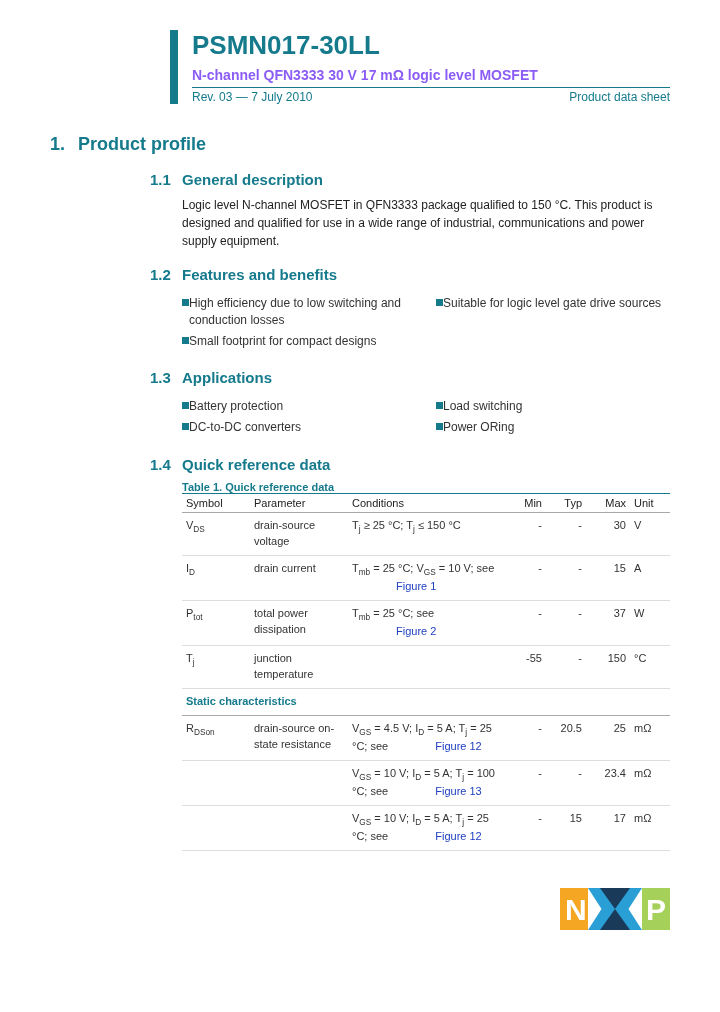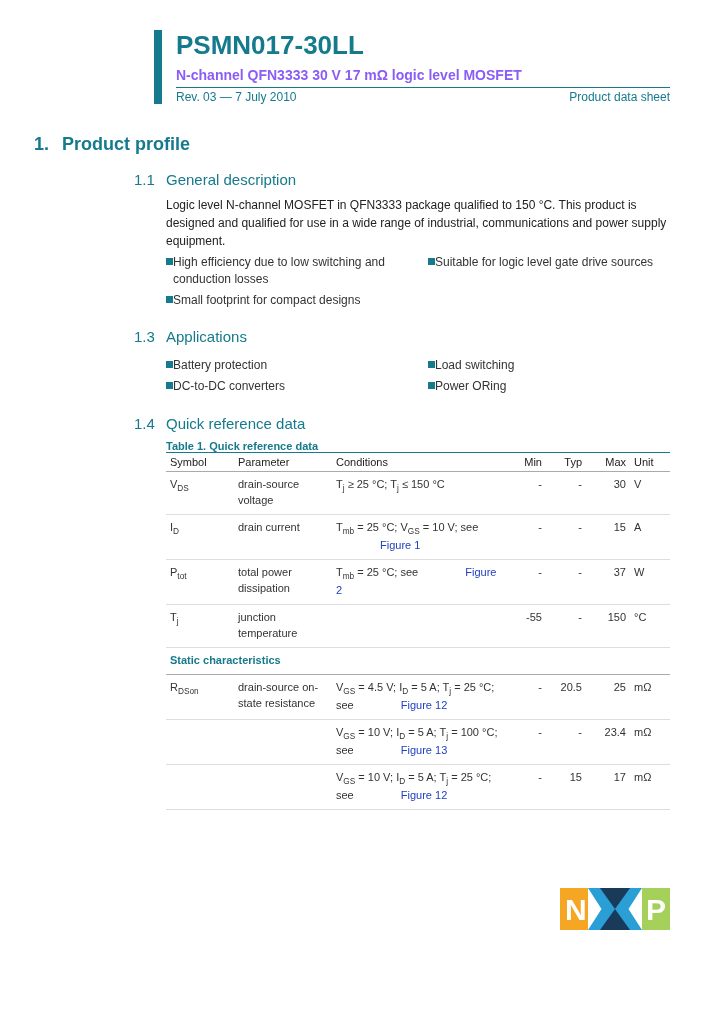--- a/index.html
+++ b/index.html
@@ -5,21 +5,21 @@
   body {
     margin: 0;
     padding: 0;
     font-family: Arial, Helvetica, sans-serif;
     font-size: 12px;
     color: #333;
     background: #fff;
     width: 720px;
   }
   .page {
-    padding: 30px 50px 20px 34px;
+    padding: 30px 50px 20px 50px;
     position: relative;
     min-height: 960px;
     box-sizing: border-box;
   }
   .header-block {
     margin-left: 120px;
     border-left: 8px solid #157a8c;
     padding-left: 14px;
     margin-bottom: 30px;
   }
@@ -51,21 +51,21 @@
   }
   .sec-num {
     display: inline-block;
     width: 28px;
   }
   .subsection {
     margin-left: 100px;
   }
   .sec-h2 {
     font-size: 15px;
-    font-weight: normal;
+    font-weight: bold;
     color: #157a8c;
     margin: 16px 0 8px 0;
   }
   .sub-num {
     display: inline-block;
     width: 32px;
   }
   .body-text {
     font-size: 12px;
     color: #222;
@@ -155,20 +155,23 @@
   </h2>
 
   <div class="subsection">
     <h3 class="sec-h2">
       <span class="sub-num">1.1</span><span>General description</span>
     </h3>
     <div class="body-text">Logic level N-channel MOSFET in QFN3333 package qualified to 150 °C. This product is designed and qualified for use in a wide range of industrial, communications and power supply equipment.</div>
   </div>
 
   <div class="subsection">
+    <h3 class="sec-h2">
+      <span class="sub-num">1.2</span><span>Features and benefits</span>
+    </h3>
     <div class="two-col">
       <div class="col">
           <div class="bullet-item">
             <span class="bullet-sq"></span>
             <span>High efficiency due to low switching and conduction losses</span>
           </div>
           <div class="bullet-item">
             <span class="bullet-sq"></span>
             <span>Small footprint for compact designs</span>
           </div>

